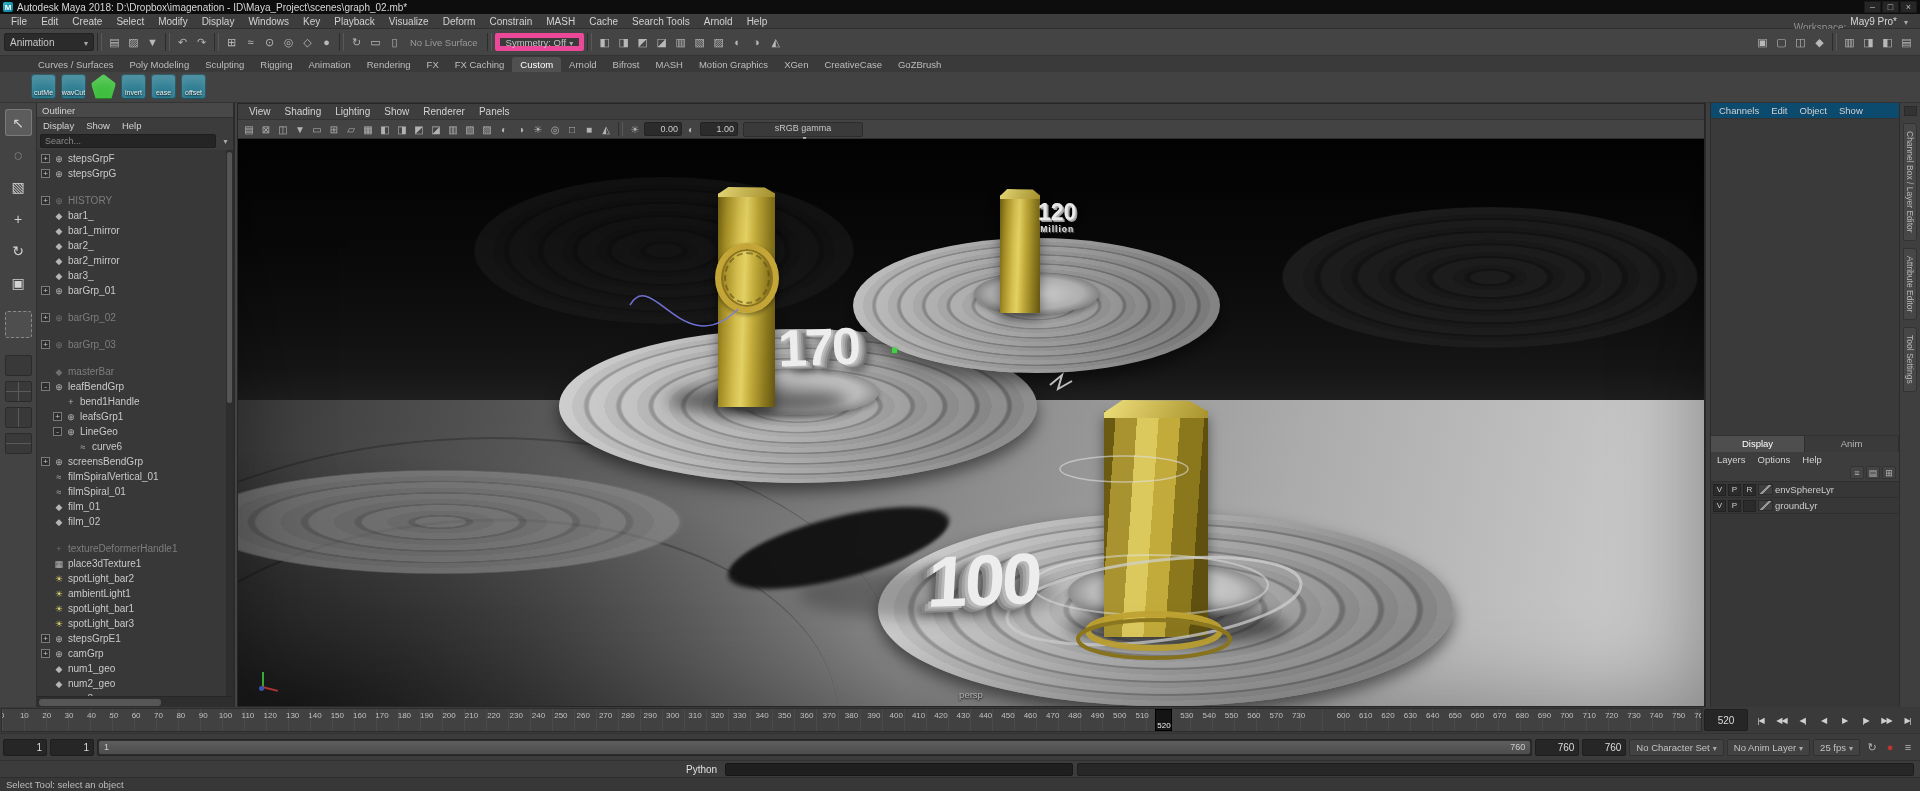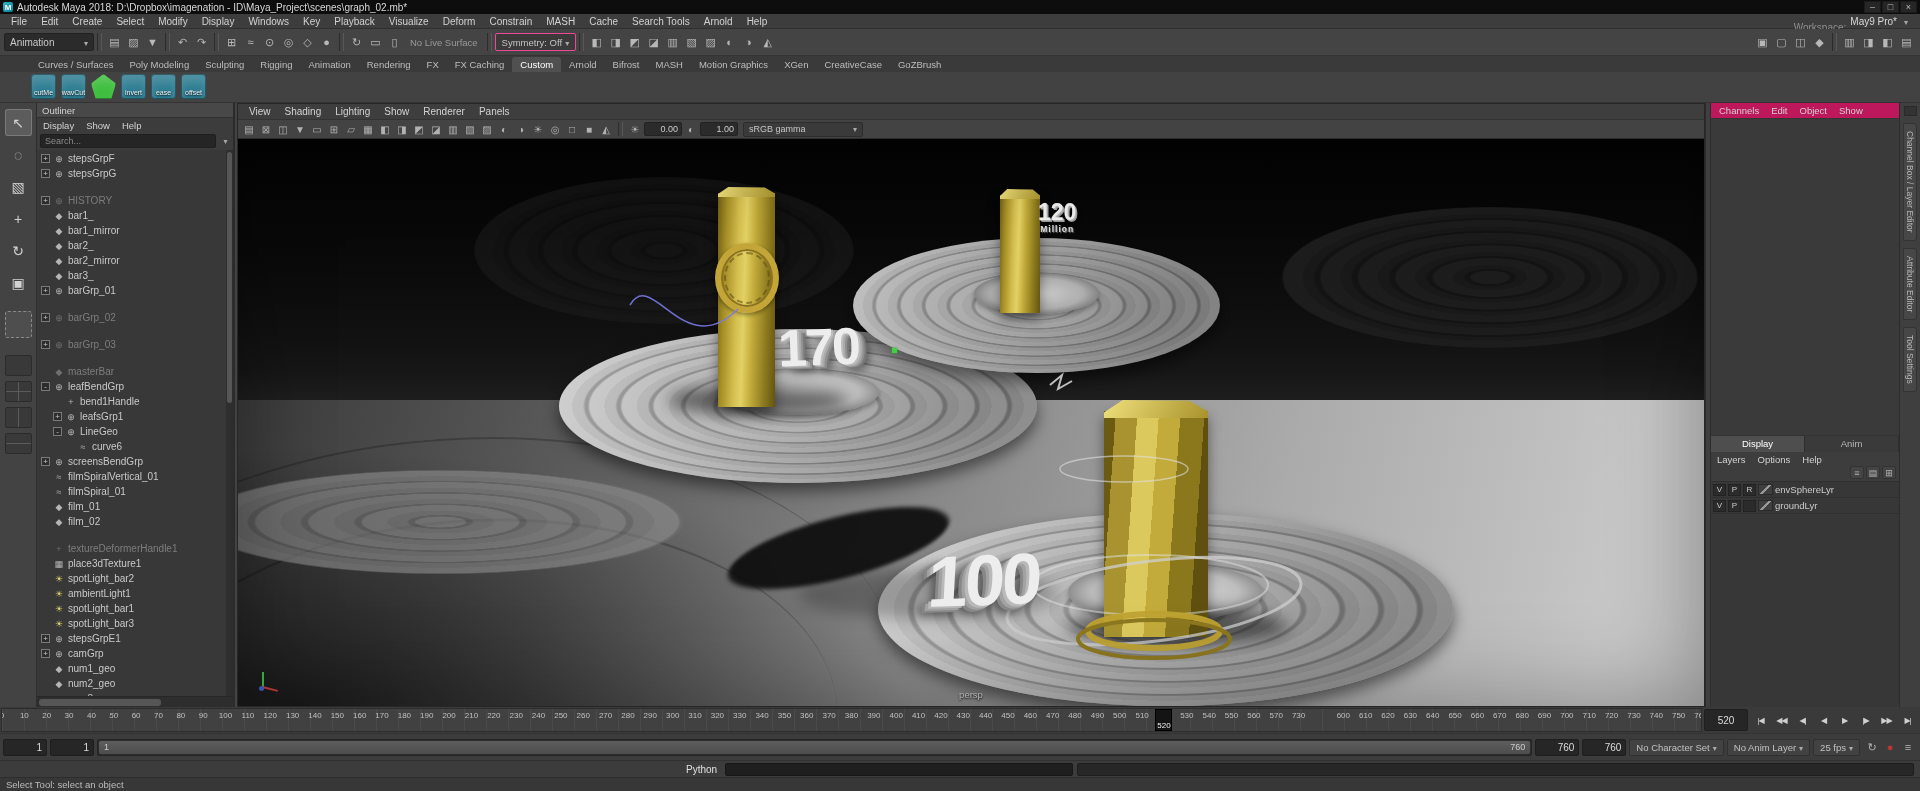--- a/index.html
+++ b/index.html
@@ -24,21 +24,21 @@
   .caret::after{content:"▾";font-size:8px;color:#aaa;margin-left:3px;}
 
   
   #statusline{position:absolute;left:0;top:29px;width:100%;height:27px;background:#444;border-bottom:1px solid #333;display:flex;align-items:center;padding:0 4px;}
   .mode-dd{width:90px;height:18px;background:#2b2b2b;border:1px solid #222;border-radius:2px;display:flex;align-items:center;justify-content:space-between;padding:0 5px;font-size:10px;flex:0 0 90px;}
   .sl-rest{display:flex;align-items:center;flex:1;height:100%;}
   .sl-sep{width:5px;height:18px;margin:0 3px;border-left:1px solid #2c2c2c;border-right:1px solid #585858;}
   .sl-spacer{flex:1;}
   .sl-icon{width:19px;height:19px;display:flex;align-items:center;justify-content:center;font-size:11px;color:#b8b8b8;border-radius:2px;}
   .sl-label{font-size:9.5px;color:#9a9a9a;padding:0 6px;white-space:nowrap;}
-  .sl-dd{height:18px;background:#3a3a3a;border:1px solid #ec4899;border-radius:2px;display:flex;align-items:center;padding:0 6px;font-size:9.5px;color:#c4c4c4;white-space:nowrap;}
+  .sl-dd{height:18px;background:#3a3a3a;border:5px solid #ec4899;border-radius:2px;display:flex;align-items:center;padding:0 6px;font-size:9.5px;color:#c4c4c4;white-space:nowrap;}
 
   
   #shelftabs{position:absolute;left:0;top:56px;width:100%;height:16px;background:#3a3a3a;display:flex;align-items:flex-end;padding-left:30px;}
   .shelf-tab{padding:2px 8px;font-size:9.5px;color:#bdbdbd;white-space:nowrap;}
   .shelf-tab.active{background:#505050;color:#fff;border-radius:3px 3px 0 0;}
   #shelfside{position:absolute;left:0;top:56px;width:30px;height:47px;display:flex;flex-direction:column;align-items:center;justify-content:center;gap:4px;}
   .side-ic{width:14px;height:12px;display:flex;align-items:center;justify-content:center;color:#a8a8a8;font-size:9px;background:#3a3a3a;border:1px solid #2e2e2e;border-radius:2px;}
   #shelfbody{position:absolute;left:0;top:72px;width:100%;height:31px;background:#424242;border-bottom:1px solid #333;display:flex;align-items:flex-start;padding:2px 0 0 30px;gap:3px;}
   .shelf-item{width:27px;display:flex;flex-direction:column;align-items:center;}
   .shelf-ic{width:25px;height:25px;border-radius:4px;box-shadow:inset 0 0 0 1px rgba(0,0,0,.35),inset 0 9px 9px rgba(255,255,255,.16);}
@@ -80,21 +80,21 @@
   .ol-hthumb{position:absolute;left:2px;top:2px;height:7px;width:62%;background:#565656;border-radius:3px;}
 
   
   #viewport{position:absolute;left:237px;top:103px;width:1468px;height:604px;background:#393939;border:1px solid #262626;display:flex;flex-direction:column;}
   .vp-menus{height:16px;background:#3e3e3e;display:flex;align-items:center;padding-left:4px;border-bottom:1px solid #333;flex:0 0 16px;}
   .vp-toolbar{height:19px;background:#434343;display:flex;align-items:center;padding:0 3px;gap:1px;border-bottom:1px solid #2d2d2d;flex:0 0 19px;}
   .vp-icons{display:flex;align-items:center;gap:1px;}
   .vp-icon{width:16px;height:15px;display:flex;align-items:center;justify-content:center;font-size:10px;color:#b2b2b2;}
   .vp-sep{width:5px;height:14px;border-left:1px solid #2e2e2e;border-right:1px solid #585858;margin:0 3px;}
   .vp-field{width:38px;height:14px;background:#2b2b2b;border:1px solid #222;border-radius:2px;color:#ccc;font-size:9px;display:flex;align-items:center;justify-content:flex-end;padding:0 3px;}
-  .vp-select{min-width:120px;height:15px;background:#3a3a3a;border:1px solid #2c2c2c;border-radius:2px;display:flex;align-items:center;justify-content:space-between;padding:0 5px;font-size:9px;color:#c6c6c6;margin-left:4px;}
+  .vp-select{min-width:120px;height:15px;background:#3a3a3a;border:1px solid #2c2c2c;border-radius:2px;display:flex;align-items:center;justify-content:space-between;padding:0 5px;font-size:9px;color:#c6c6c6;margin-left:4px;flex-direction:column;}
 
   .scene{position:relative;flex:1;overflow:hidden;background:linear-gradient(180deg,#030303 0%,#090909 20%,#101010 33%,#161616 41%,#1e1e1e 46%,#0a0a0a 49%);}
   .scene::after{content:"";position:absolute;inset:0;box-shadow:inset 0 0 90px rgba(0,0,0,.35);pointer-events:none;}
   .floor{position:absolute;left:0;right:0;top:46%;bottom:0;background:linear-gradient(102deg,#3a3a3a 0%,#5a5a5a 22%,#8a8a8a 48%,#ababab 70%,#c6c6c6 92%);}
   .floor-dark{position:absolute;left:0;bottom:0;width:46%;height:46%;background:radial-gradient(ellipse at 8% 100%,rgba(0,0,0,.62),rgba(0,0,0,0) 70%);}
   .floor-arc{position:absolute;border-radius:50%;border-top:2px solid rgba(0,0,0,.22);}
   .dark-disc{position:absolute;border-radius:50%;background:repeating-radial-gradient(closest-side,#1e1e1e 0 9%,#141414 10% 12%,#1a1a1a 13% 18%);}
   .flat-disc{position:absolute;border-radius:50%;background:repeating-radial-gradient(closest-side,#8f8f8f 0 10%,#6f6f6f 11% 13%,#858585 14% 22%);opacity:.6;}
   .platform{position:absolute;border-radius:50%;background:
     radial-gradient(closest-side,rgba(255,255,255,.22),rgba(255,255,255,0) 58%),
@@ -135,21 +135,21 @@
 
   .scene-svg{position:absolute;inset:0;width:100%;height:100%;pointer-events:none;}
   #axis{position:absolute;left:12px;bottom:12px;width:28px;height:28px;}
   #axis .ay{position:absolute;left:12px;bottom:6px;width:2px;height:16px;background:#44c844;}
   #axis .ax{position:absolute;left:12px;bottom:6px;width:16px;height:2px;background:#d04040;transform-origin:0 100%;transform:rotate(14deg);}
   #axis .az{position:absolute;left:9px;bottom:3px;width:5px;height:5px;background:#4466dd;border-radius:50%;}
   .persp-label{position:absolute;left:50%;bottom:6px;transform:translateX(-50%);font-size:9.5px;color:#cfcfcf;text-shadow:0 1px 2px #000;}
 
   
   #cbsplitter{position:absolute;left:1705px;top:103px;width:6px;height:604px;background:#3f3f3f;border-left:1px solid #2c2c2c;border-right:1px solid #2c2c2c;}
-  #channelpanel{position:absolute;left:1711px;top:103px;width:188px;height:604px;background:#be185d;display:flex;flex-direction:column;}
+  #channelpanel{position:absolute;left:1711px;top:103px;width:188px;height:604px;background:#0c4a6e;display:flex;flex-direction:column;}
   .cb-menus{height:16px;display:flex;align-items:center;padding-left:2px;border-bottom:1px solid #333;flex:0 0 16px;}
   .cb-menus .menu-item{padding:0 6px;font-size:9.5px;}
   .cb-body{height:317px;background:#3a3a3a;border-bottom:1px solid #333;flex:0 0 317px;}
   #layereditor{flex:1;display:flex;flex-direction:column;background:#3d3d3d;}
   .le-tabs{height:16px;display:flex;background:#363636;flex:0 0 16px;}
   .le-tab{flex:1;text-align:center;line-height:16px;font-size:9.5px;color:#b5b5b5;background:#3a3a3a;border-right:1px solid #2e2e2e;}
   .le-tab.active{background:#4e4e4e;color:#fff;}
   .le-menus{height:14px;display:flex;align-items:center;flex:0 0 14px;}
   .le-menus .menu-item{padding:0 6px;font-size:9.5px;}
   .le-icons{height:15px;display:flex;justify-content:flex-end;gap:2px;padding-right:3px;flex:0 0 15px;}

